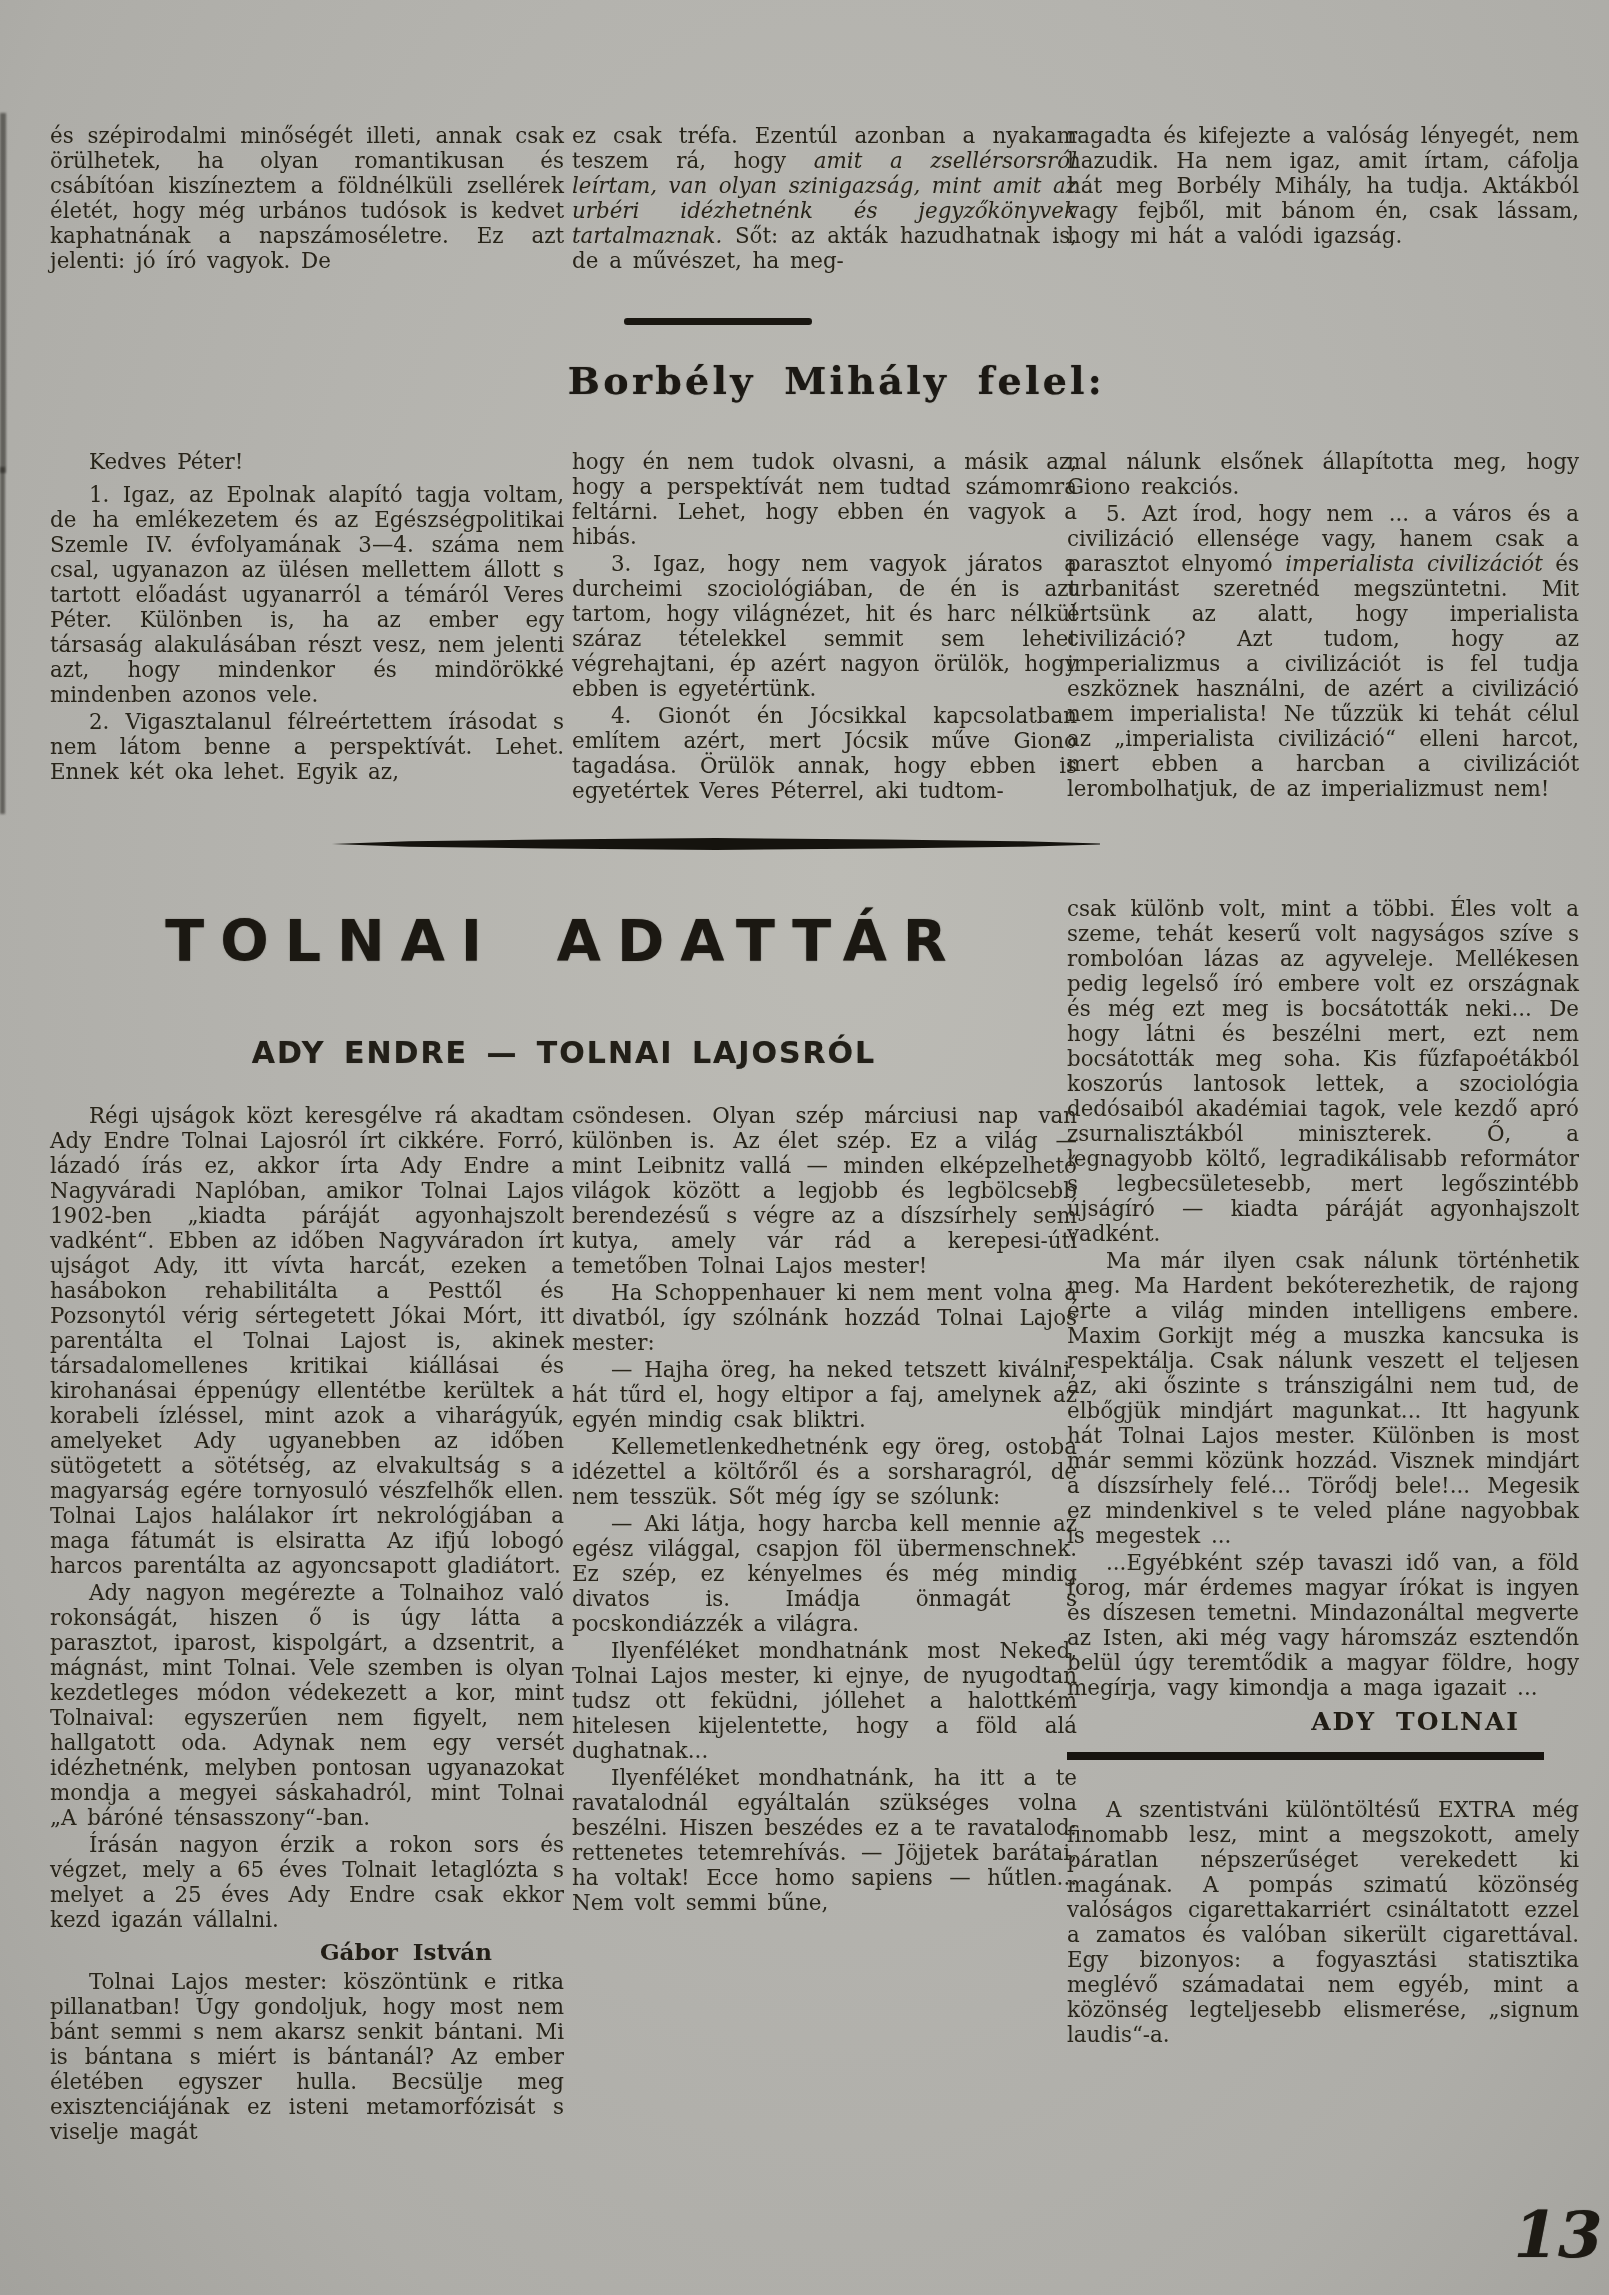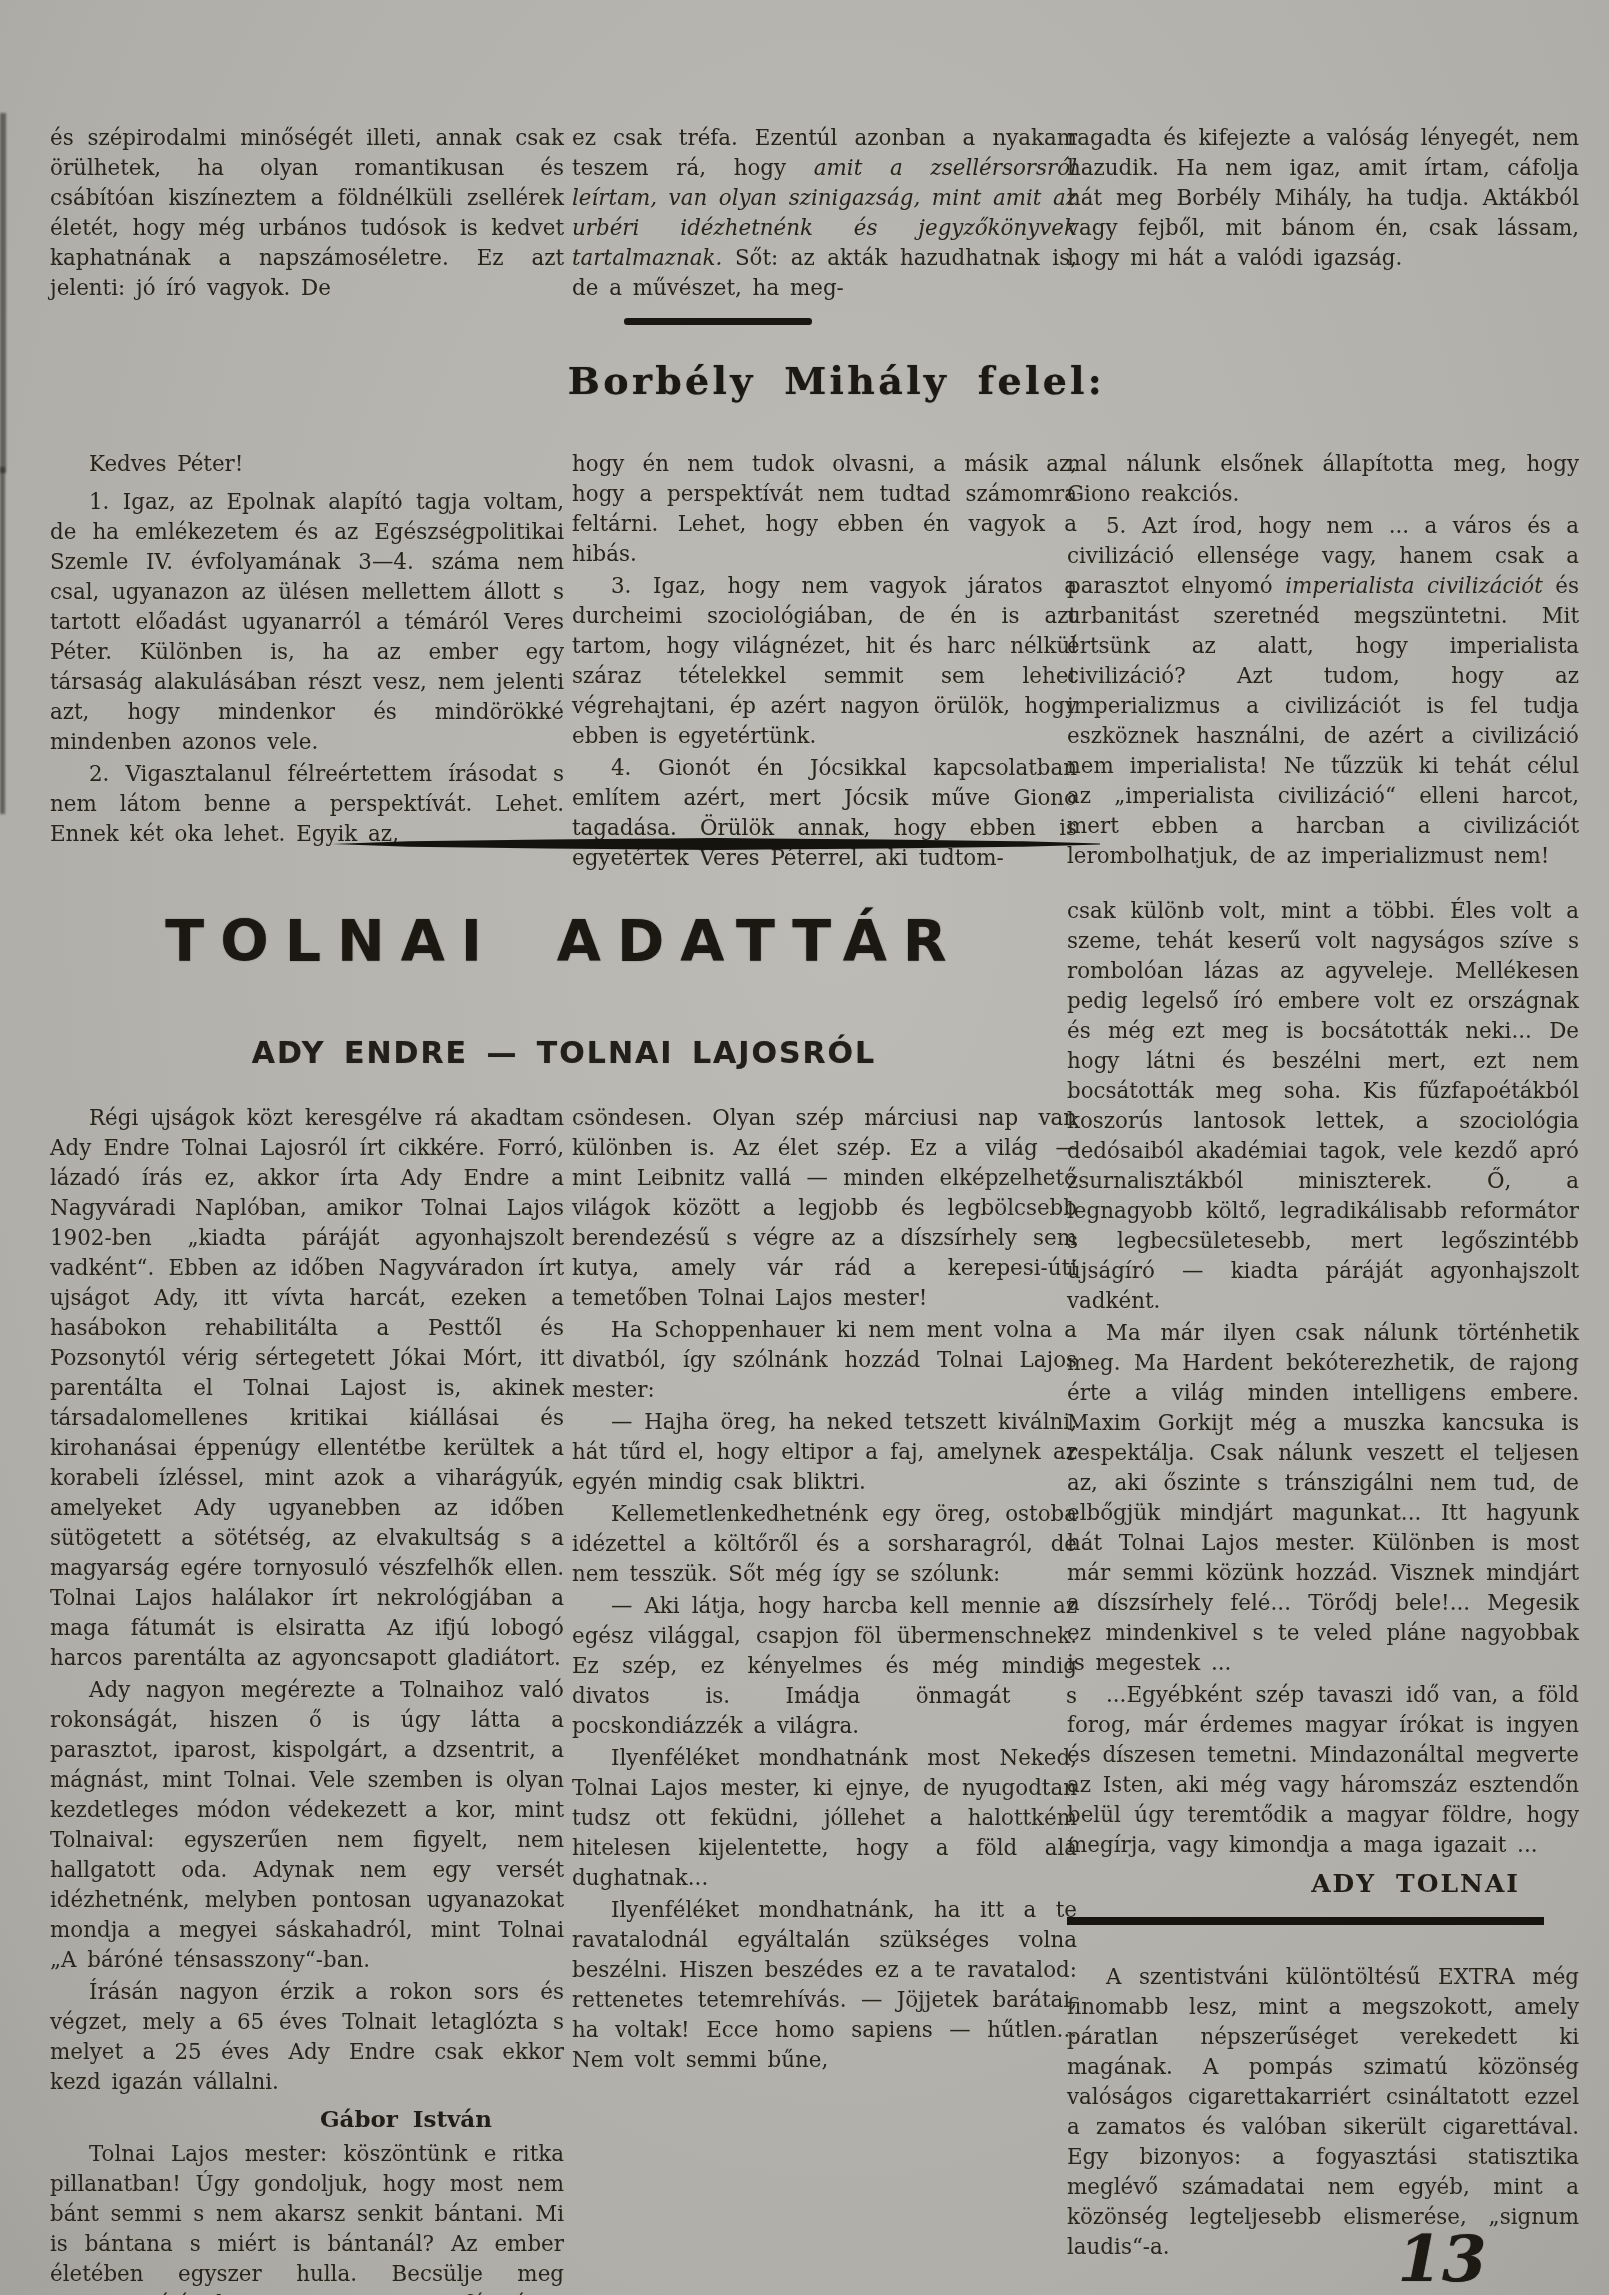--- a/index.html
+++ b/index.html
@@ -10,21 +10,21 @@
     background:#9f9e99;
   }
   .page{
     position:relative; width:1609px; height:2295px; overflow:hidden;
     background:radial-gradient(ellipse at 52% 38%, #bcbbb5 0%, #b4b3ae 48%, #aeada8 78%, #a3a29d 100%);
     color:#26231c;
   }
   
   .col{
     position:absolute;
-    font-size:21.4px; line-height:30px; word-spacing:4px;
+    font-size:21.4px; line-height:25px; word-spacing:4px;
     color:#282419;
     text-align:justify;
   }
   .para{ margin:0; text-align:justify; hyphens:none; }
   .para + .para{ margin-top:2px; }
   .para.indent{ text-indent:39px; }
   .para.greeting{ text-align:left; margin-bottom:8px; }
   .para.after-rule{ margin-top:37px; }
   .it{ font-style:italic; }
   
@@ -78,26 +78,25 @@
   #top-c2{ left:572px;  top:123px;  width:505px; }
   #top-c3{ left:1067px; top:123px;  width:512px; }
   #rep-c1{ left:50px;   top:449px;  width:514px; }
   #rep-c2{ left:572px;  top:449px;  width:505px; }
   #rep-c3{ left:1067px; top:449px;  width:512px; }
   #bot-c1{ left:50px;   top:1103px; width:514px; }
   #bot-c2{ left:572px;  top:1103px; width:505px; }
   #bot-c3{ left:1067px; top:896px; width:512px; }
   
   .page-number{
-    position:absolute; left:1392px; top:2197px; width:100px;
+    position:absolute; left:1508px; top:2197px; width:100px;
     text-align:center;
     font-family:"DejaVu Serif", serif; font-weight:bold; font-style:italic;
     font-size:64px; color:#1d1a14;
     text-shadow:0 0 1px rgba(29,26,20,.6);
-    margin-top:24px;
   }
   
   .edge-mark{
     position:absolute; background:rgba(22,20,15,.5); filter:blur(1.3px);
   }
   #edge1{ left:0; top:113px;  width:6px; height:360px; }
   #edge2{ left:0; top:467px;  width:4.7px; height:347px; }
 </style>
 </head>
 <body>

